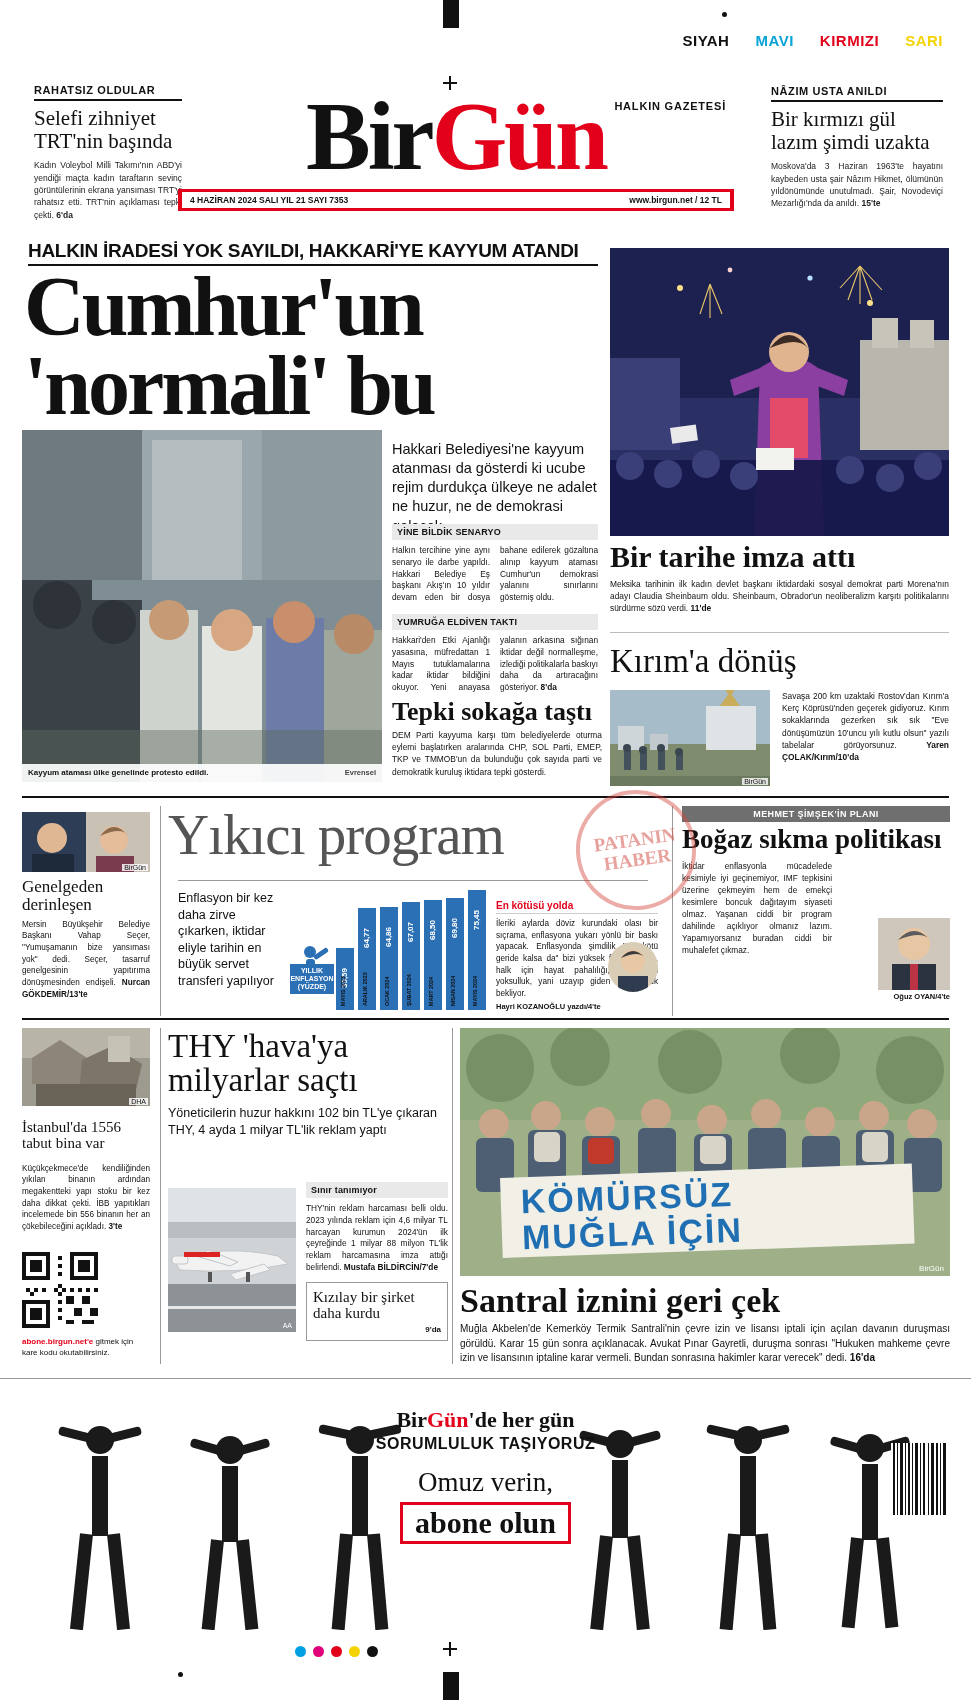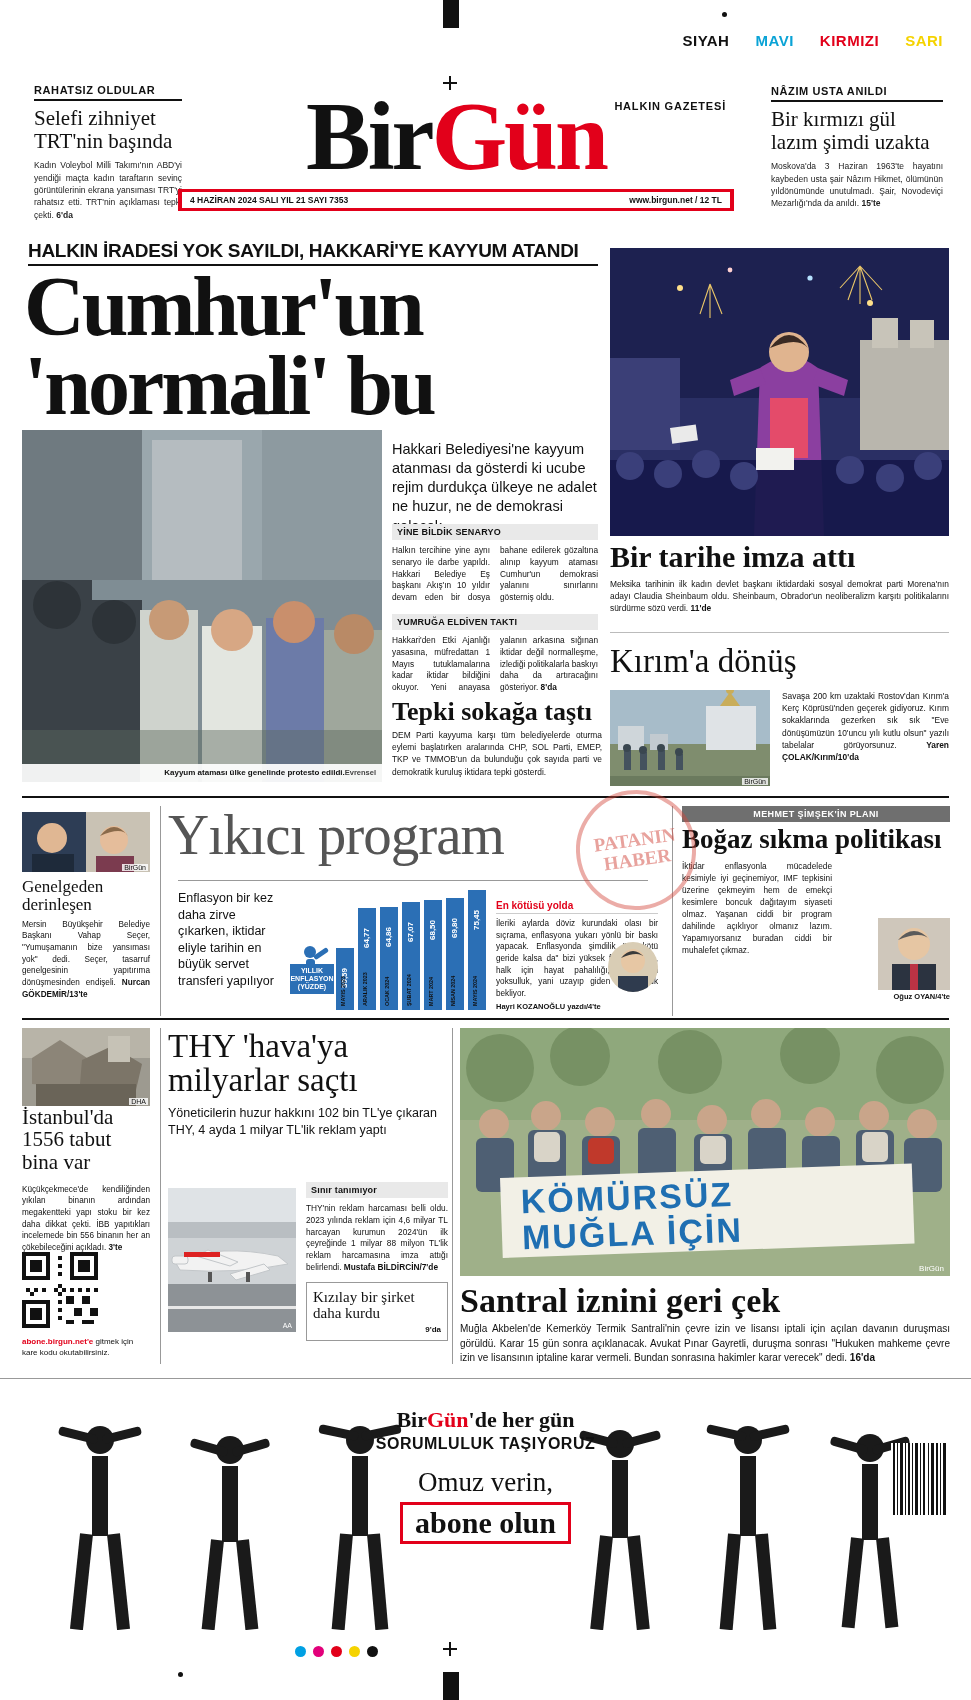--- a/index.html
+++ b/index.html
@@ -43,21 +43,21 @@
   .logo-meta { position:absolute; left:0; top:0; width:100%; height:22px; display:flex; align-items:center; justify-content:space-between; padding:0 12px; font-size:8.5px; font-weight:bold; }
   .logo-meta .left { color:#111; }
   .logo-meta .right { color:#111; }
 
   
   .lead-kicker { position:absolute; left:28px; top:240px; width:570px; font-size:19px; font-weight:bold; letter-spacing:-.3px; }
   .lead-rule { position:absolute; left:28px; top:264px; width:570px; height:2px; background:#111; }
   .lead-head { position:absolute; left:24px; top:268px; width:580px; font-family:"Liberation Serif", serif; font-weight:bold; font-size:84px; line-height:.94; letter-spacing:-3px; }
 
   .lead-photo { position:absolute; left:22px; top:430px; width:360px; height:352px; background:#6f7d85; overflow:hidden; }
-  .lead-photo .cap { position:absolute; left:0; bottom:0; width:100%; height:18px; background:rgba(255,255,255,.92); font-size:8px; font-weight:bold; padding:4px 6px; display:flex; justify-content:flex-end; }
+  .lead-photo .cap { position:absolute; left:0; bottom:0; width:100%; height:18px; background:rgba(255,255,255,.92); font-size:8px; font-weight:bold; padding:4px 6px; display:flex; justify-content:space-between; }
   .credit { font-size:7.5px; color:#444; }
 
   .lead-text { position:absolute; left:392px; top:440px; width:206px; font-size:14.5px; line-height:1.32; color:#111; }
 
   .box-sub { position:absolute; width:206px; }
   .box-label { background:#e9e9e9; font-size:9px; font-weight:bold; padding:3px 5px; letter-spacing:.2px; }
   .two-col { column-count:2; column-gap:10px; font-size:8.3px; line-height:1.42; margin-top:5px; text-align:justify; }
   .one-col { font-size:8.3px; line-height:1.42; margin-top:5px; text-align:justify; }
 
   .tepki-head { position:absolute; left:392px; top:699px; width:210px; font-family:"Liberation Serif", serif; font-size:26px; font-weight:bold; line-height:1; }
@@ -91,21 +91,21 @@
   .ek-credit { font-size:7.5px; font-weight:bold; margin-top:3px; }
 
   .bogaz { position:absolute; left:682px; top:806px; width:268px; }
   .bogaz-label { background:#6f6f6f; color:#fff; font-size:9px; font-weight:bold; text-align:center; padding:3px 0; letter-spacing:.4px; }
   .bogaz-head { font-family:"Liberation Serif", serif; font-size:27px; font-weight:bold; line-height:1.02; margin-top:4px; }
   .bogaz-body { font-size:8.3px; line-height:1.45; margin-top:6px; text-align:justify; width:150px; }
 
   
   .l-left { position:absolute; left:22px; top:1028px; width:128px; }
   .l-photo { width:128px; height:78px; background:#8b8b85; position:relative; overflow:hidden; }
-  .l-head { font-family:"Liberation Serif", serif; font-size:21px; line-height:1.06; margin-top:0; }
+  .l-head { font-family:"Liberation Serif", serif; font-size:15px; line-height:1.06; margin-top:14px; }
   .l-body { font-size:8.2px; line-height:1.42; margin-top:11px; text-align:justify; }
   .qr { position:absolute; left:22px; top:1252px; width:76px; height:76px; }
   .qr-text { position:absolute; left:22px; top:1336px; width:128px; font-size:8px; line-height:1.4; }
   .qr-text b { color:#e2001a; }
 
   .thy { position:absolute; left:168px; top:1030px; width:280px; }
   .thy-head { font-family:"Liberation Serif", serif; font-size:33px; line-height:1.02; }
   .thy-sub { font-size:12.5px; line-height:1.3; margin-top:8px; }
   .thy-photo { position:absolute; left:168px; top:1188px; width:128px; height:144px; background:#b9bcc0; overflow:hidden; }
   .thy-box { position:absolute; left:306px; top:1182px; width:142px; }

